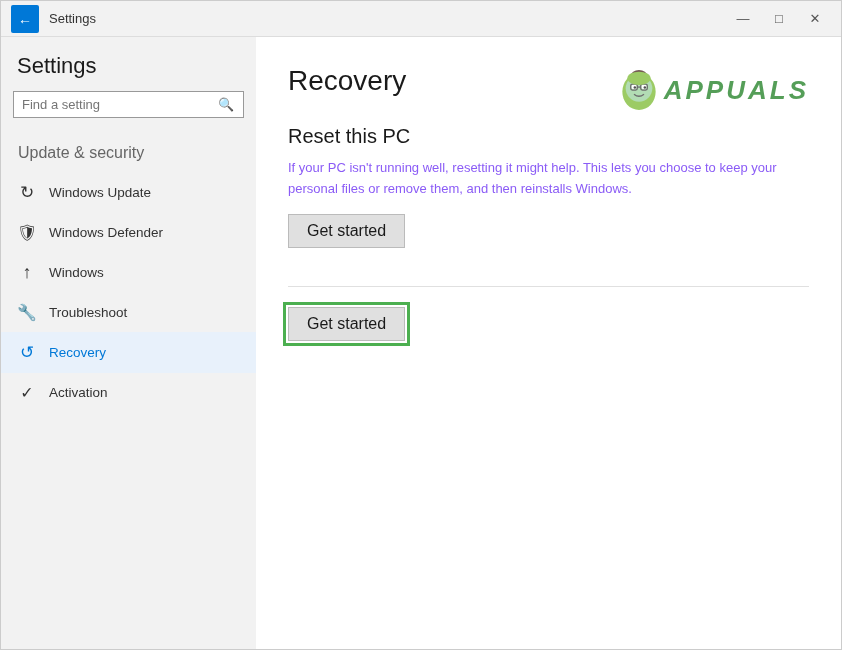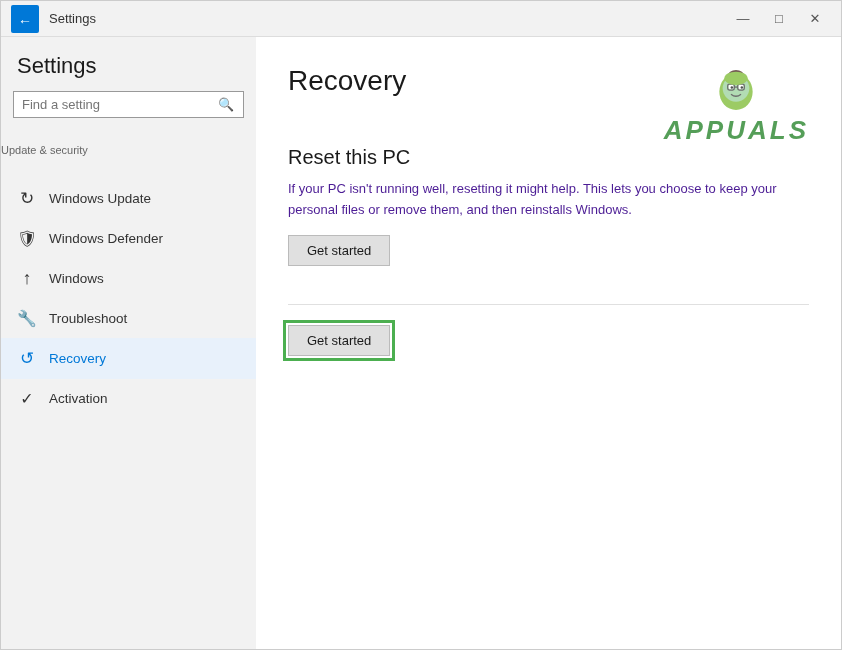--- a/index.html
+++ b/index.html
@@ -111,25 +111,25 @@
       color: #333;
       flex: 1;
     }
 
     .search-icon {
       color: #555;
       font-size: 13px;
     }
 
     .sidebar-section-title {
-      padding: 6px 0;
-      font-size: 11px;
+      padding: 6px 17px;
+      font-size: 16px;
       color: #666;
       font-weight: 400;
-      margin-bottom: 16px;
+      margin-bottom: 4px;
     }
 
     .sidebar-item {
       display: flex;
       align-items: center;
       padding: 10px 16px;
       cursor: pointer;
       font-size: 13.5px;
       color: #333;
       gap: 12px;
@@ -168,31 +168,31 @@
 
     .section-title {
       font-size: 20px;
       font-weight: 400;
       color: #1a1a1a;
       margin-bottom: 10px;
     }
 
     .section-description {
       font-size: 13px;
-      color: #4c1d95;
+      color: #8b5cf6;
       line-height: 1.6;
       margin-bottom: 14px;
       max-width: 520px;
     }
 
     .btn-get-started {
       background: #e0e0e0;
       border: 1px solid #bbb;
       padding: 7px 18px;
-      font-size: 13px;
+      font-size: 16px;
       cursor: pointer;
       color: #1a1a1a;
       margin-bottom: 30px;
     }
 
     .btn-get-started.highlighted {
       outline: 3px solid #4caf50;
       outline-offset: 2px;
     }
 
@@ -285,21 +285,21 @@
       <div class="sidebar-item">
         <span class="sidebar-icon">✓</span>
         <span class="sidebar-item-label">Activation</span>
       </div>
     </div>
 
     <div class="main-content">
       <div class="main-top">
         <h1 class="page-title">Recovery</h1>
 
-        <div style="display:flex; flex-direction:column; align-items:center; opacity:0.85;">
+        <div style="display:flex; flex-direction:row; align-items:center; opacity:0.85;">
           <svg class="logo-mascot" viewBox="0 0 60 60" xmlns="http://www.w3.org/2000/svg">
 
             <ellipse cx="30" cy="32" rx="20" ry="22" fill="#8bc34a"></ellipse>
             <ellipse cx="30" cy="28" rx="16" ry="16" fill="#a5d6a7"></ellipse>
 
             <circle cx="24" cy="26" r="3" fill="white"></circle>
             <circle cx="36" cy="26" r="3" fill="white"></circle>
             <circle cx="25" cy="27" r="1.5" fill="#333"></circle>
             <circle cx="37" cy="27" r="1.5" fill="#333"></circle>
 

